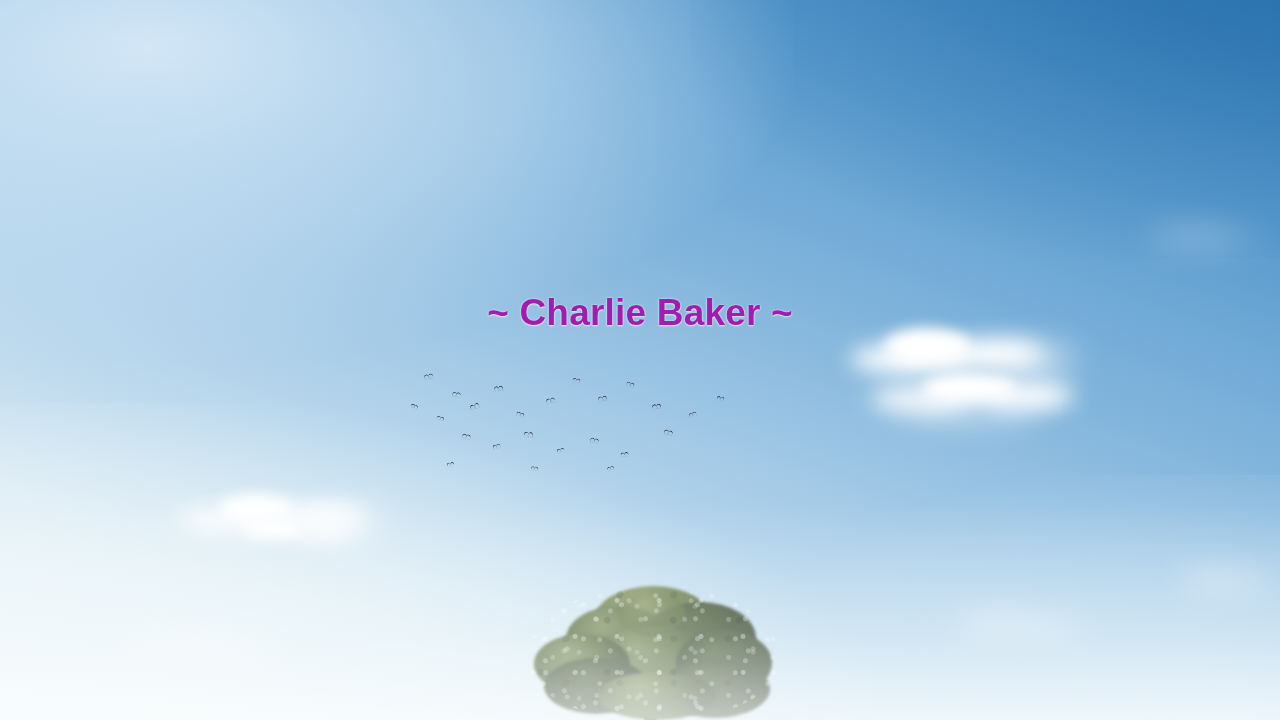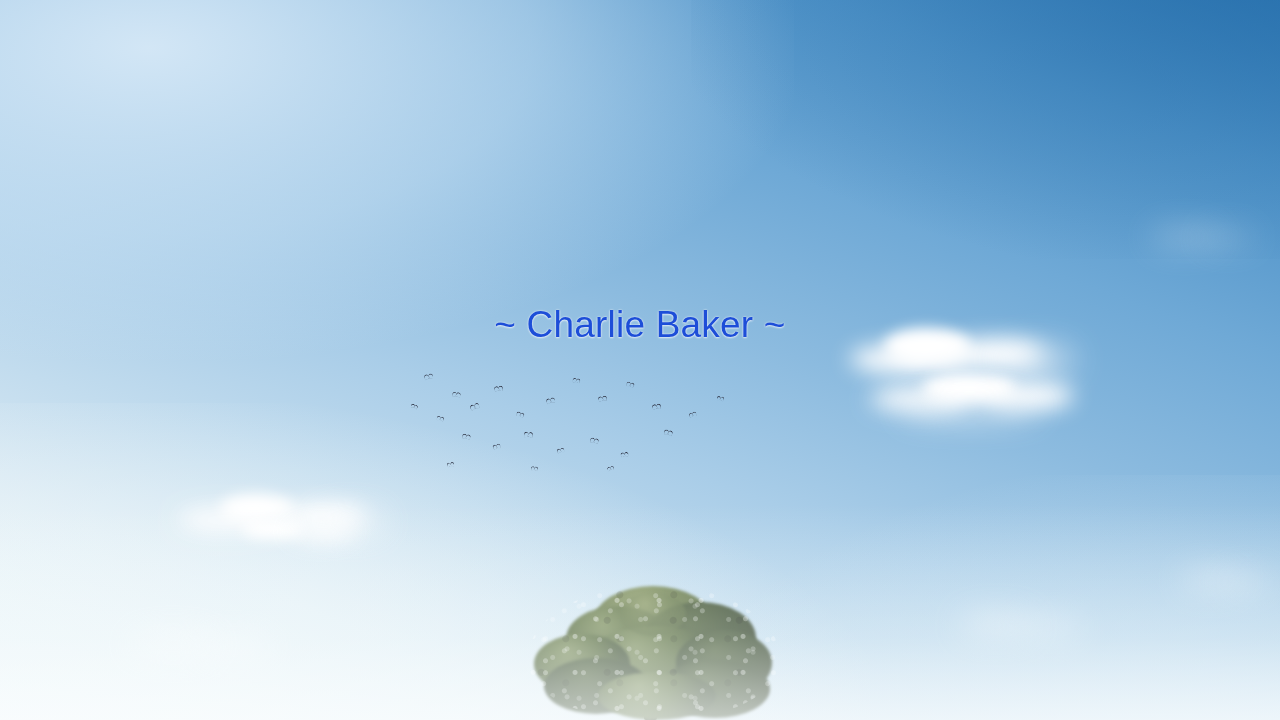--- a/index.html
+++ b/index.html
@@ -143,26 +143,26 @@
     color:#ffffff;
     letter-spacing:-0.1px;
     text-shadow:
       2px 2px 0 #2b2b2b,
       2px 2px 3px rgba(0,0,0,.55),
       -0.6px -0.6px 0 rgba(60,60,60,.55),
       0 0 1px rgba(40,40,40,.5);
     white-space:normal;
   }
   .attribution {
-    margin-top:21px;
+    margin-top:9px;
     font-family:"Liberation Sans", sans-serif;
     font-size:37px;
     line-height:44px;
-    font-weight:400;
-    color:#1d4ed8;
+    font-weight:700;
+    color:#a21caf;
     letter-spacing:0.2px;
     text-shadow:
       0 0 2px rgba(255,255,255,.85),
       0 1px 2px rgba(255,255,255,.55);
   }
 </style>
 </head>
 <body>
 
 <div id="stage">

